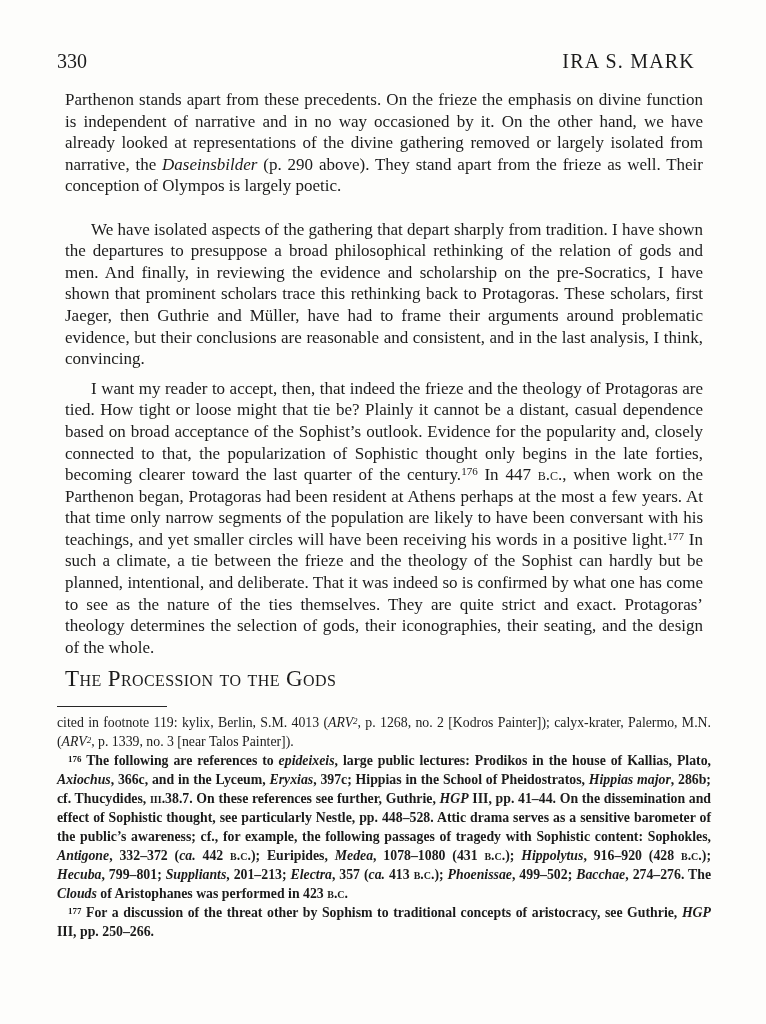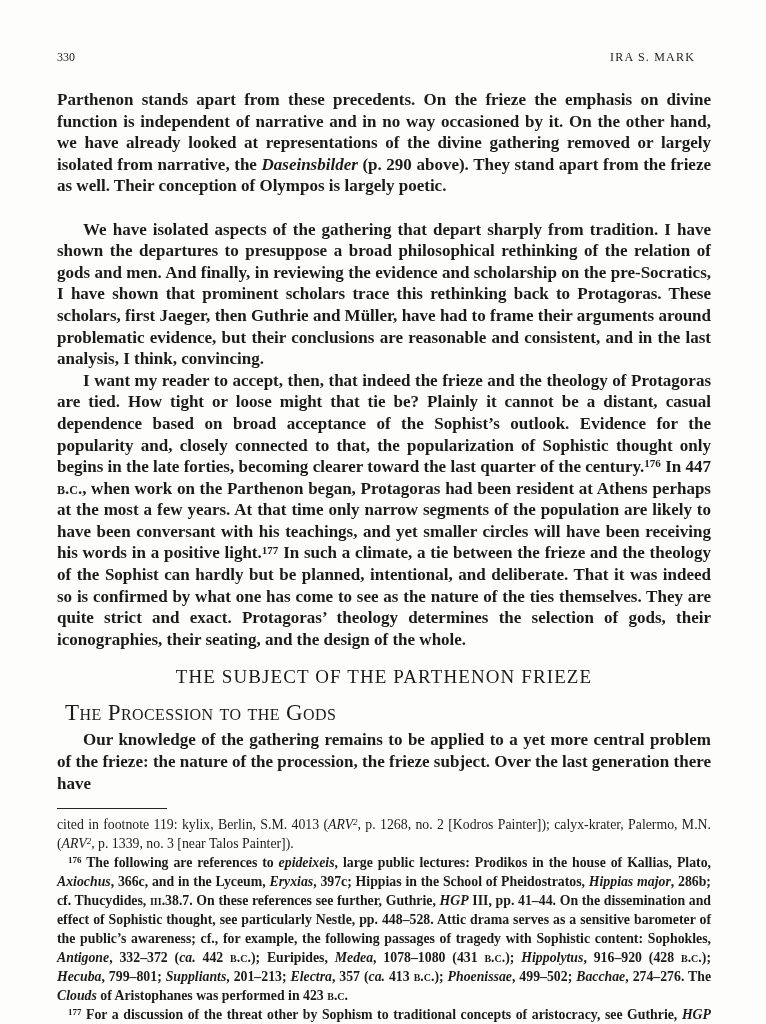--- a/index.html
+++ b/index.html
@@ -15,44 +15,43 @@
     background: #fdfdfb;
     color: #1b1b1b;
     font-family: "Liberation Serif", "DejaVu Serif", serif;
     box-sizing: border-box;
     padding: 50px 55px 0 57px;
     overflow: hidden;
   }
   .running-header {
     position: relative;
     height: 18px;
-    font-size: 12px;
+    font-size: 20px;
   }
   .page-num {
     position: absolute;
     left: 0;
     top: 0;
   }
   .running-head {
     position: absolute;
     left: 0;
     right: 16px;
     text-align: right;
     letter-spacing: 1.2px;
   }
   main.body-text {
     margin-top: 21px;
   }
   p.para {
-    margin: 0;
+    margin: 8px;
     font-size: 17px;
     line-height: 21.6px;
     text-align: justify;
     text-justify: inter-word;
-    font-weight: bold;
   }
   p.para.indent { text-indent: 26px; }
   p.para.gap { margin-top: 21.6px; }
   p.para.full-last { text-align-last: justify; }
   .section-heading {
     font-size: 19px;
     font-weight: 400;
     text-align: center;
     letter-spacing: 1.1px;
     margin: 16px 0 12px 0;
@@ -102,24 +101,22 @@
   <header class="running-header">
     <span class="page-num">330</span>
     <span class="running-head">IRA S. MARK</span>
   </header>
 
   <main class="body-text">
     <p class="para"><span>Parthenon stands apart from these precedents. On the frieze the emphasis on divine function is independent of narrative and in no way occasioned by it. On the other hand, we have already looked at representations of the divine gathering removed or largely isolated from narrative, the </span><span class="i">Daseinsbilder</span><span> (p. 290 above). They stand apart from the frieze as well. Their conception of Olympos is largely poetic.</span></p>
     <p class="para indent gap"><span>We have isolated aspects of the gathering that depart sharply from tradition. I have shown the departures to presuppose a broad philosophical rethinking of the relation of gods and men. And finally, in reviewing the evidence and scholarship on the pre-Socratics, I have shown that prominent scholars trace this rethinking back to Protagoras. These scholars, first Jaeger, then Guthrie and Müller, have had to frame their arguments around problematic evidence, but their conclusions are reasonable and consistent, and in the last analysis, I think, convincing.</span></p>
     <p class="para indent"><span>I want my reader to accept, then, that indeed the frieze and the theology of Protagoras are tied. How tight or loose might that tie be? Plainly it cannot be a distant, casual dependence based on broad acceptance of the Sophist’s outlook. Evidence for the popularity and, closely connected to that, the popularization of Sophistic thought only begins in the late forties, becoming clearer toward the last quarter of the century.</span><span class="sup">176</span><span> In 447 </span><span class="sc">B.C.</span><span>, when work on the Parthenon began, Protagoras had been resident at Athens perhaps at the most a few years. At that time only narrow segments of the population are likely to have been conversant with his teachings, and yet smaller circles will have been receiving his words in a positive light.</span><span class="sup">177</span><span> In such a climate, a tie between the frieze and the theology of the Sophist can hardly but be planned, intentional, and deliberate. That it was indeed so is confirmed by what one has come to see as the nature of the ties themselves. They are quite strict and exact. Protagoras’ theology determines the selection of gods, their iconographies, their seating, and the design of the whole.</span></p>
 
-    <h2 class="section-heading">THE SUBJECT OF THE PARTHENON FRIEZE</h2>
     <h3 class="subsection-heading">The Procession to the Gods</h3>
 
-    <p class="para indent full-last"><span>Our knowledge of the gathering remains to be applied to a yet more central problem of the frieze: the nature of the procession, the frieze subject. Over the last generation there have</span></p>
   </main>
 
   <footer class="footnotes">
     <div class="fn-rule"></div>
     <p class="fn"><span>cited in footnote 119: kylix, Berlin, S.M. 4013 (</span><span class="i">ARV</span><span class="sup i">2</span><span>, p. 1268, no. 2 [Kodros Painter]); calyx-krater, Palermo, M.N. (</span><span class="i">ARV</span><span class="sup i">2</span><span>, p. 1339, no. 3 [near Talos Painter]).</span></p>
     <p class="fn fn-indent"><span class="sup">176</span><span> The following are references to </span><span class="i">epideixeis</span><span>, large public lectures: Prodikos in the house of Kallias, Plato, </span><span class="i">Axiochus</span><span>, 366c, and in the Lyceum, </span><span class="i">Eryxias</span><span>, 397c; Hippias in the School of Pheidostratos, </span><span class="i">Hippias major</span><span>, 286b; cf. Thucydides, </span><span class="sc">III</span><span>.38.7. On these references see further, Guthrie, </span><span class="i">HGP</span><span> III, pp. 41–44. On the dissemination and effect of Sophistic thought, see particularly Nestle, pp. 448–528. Attic drama serves as a sensitive barometer of the public’s awareness; cf., for example, the following passages of tragedy with Sophistic content: Sophokles, </span><span class="i">Antigone</span><span>, 332–372 (</span><span class="i">ca.</span><span> 442 </span><span class="sc">B.C.</span><span>); Euripides, </span><span class="i">Medea</span><span>, 1078–1080 (431 </span><span class="sc">B.C.</span><span>); </span><span class="i">Hippolytus</span><span>, 916–920 (428 </span><span class="sc">B.C.</span><span>); </span><span class="i">Hecuba</span><span>, 799–801; </span><span class="i">Suppliants</span><span>, 201–213; </span><span class="i">Electra</span><span>, 357 (</span><span class="i">ca.</span><span> 413 </span><span class="sc">B.C.</span><span>); </span><span class="i">Phoenissae</span><span>, 499–502; </span><span class="i">Bacchae</span><span>, 274–276. The </span><span class="i">Clouds</span><span> of Aristophanes was performed in 423 </span><span class="sc">B.C.</span></p>
     <p class="fn fn-indent"><span class="sup">177</span><span> For a discussion of the threat other by Sophism to traditional concepts of aristocracy, see Guthrie, </span><span class="i">HGP</span><span> III, pp. 250–266.</span></p>
   </footer>
 
 </div>

